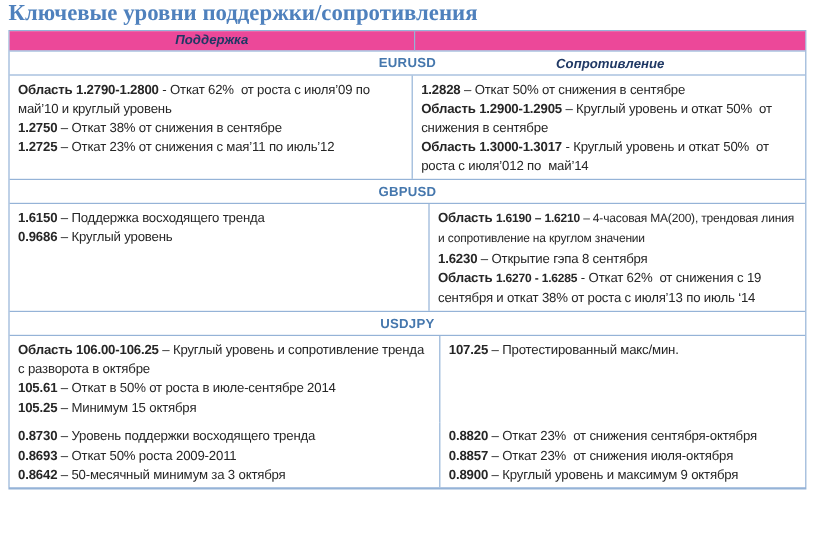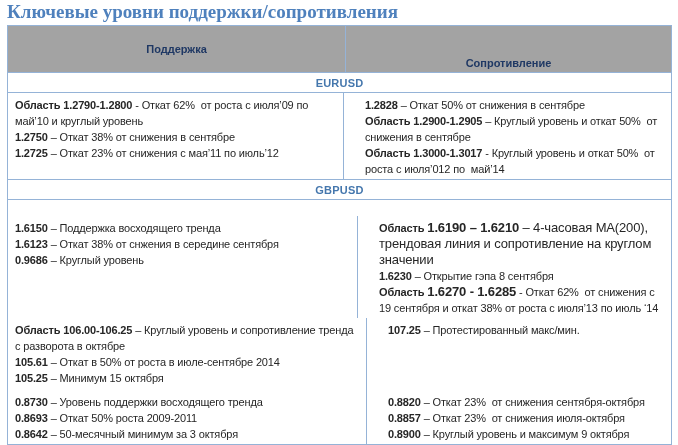--- a/index.html
+++ b/index.html
@@ -19,54 +19,55 @@
     margin: 2px 0 3px 7px;
   }
   .table {
     margin: 0 6px 0 7px;
     border: 1px solid #95B3D7;
     border-bottom-width: 2px;
     background: #ffffff;
   }
   .thead {
     display: flex;
-    background: #a3a3a3;
-    height: 46px;
+    background: #ec4899;
+    height: 16px;
+    font-style: italic;
   }
   .th {
     display: flex; align-items: center; justify-content: center;
     font-size: 11px; font-weight: bold; color: #1F3864;
   }
   .th-support { width: 338px; border-right: 1px solid #95B3D7; }
   .th-resistance { flex: 1; margin-top: 28px; }
   .band {
     height: 21px;
     border-top: 1px solid #95B3D7;
     border-bottom: 1px solid #95B3D7;
     display: flex; align-items: center; justify-content: center;
     font-size: 11px; font-weight: bold; color: #4577AD;
     letter-spacing: 0.2px;
   }
-  .row { display: flex; align-items: stretch; gap: 14px; }
+  .row { display: flex; align-items: stretch; }
   .cell {
     padding: 4px 6px 2px 7px;
     font-size: 11px;
     line-height: 16px;
     color: #262626;
     white-space: pre-wrap;
     letter-spacing: -0.15px;
   }
   .cell.support { border-right: 1px solid #95B3D7; }
   .cell.resistance { flex: 1; }
   .seg.b { font-weight: bold; }
-  .seg.big { font-size: 13px; }
+  .seg.big { font-size: 10px; }
   .line { min-height: 16px; }
   
   .sec-0 .support { width: 336px; } .sec-0 { min-height: 80px; }
-  .sec-1 .support { width: 350px; } .sec-1 { min-height: 84px; margin-top: 16px; }
+  .sec-1 .support { width: 350px; } .sec-1 { min-height: 84px; }
   .sec-2 .support { width: 359px; } .sec-2 { min-height: 72px; }
   .sec-3 .support { width: 359px; } .sec-3 { min-height: 49px; }
 </style>
 </head>
 <body>
 
 <div class="page">
   <h1 class="title">Ключевые уровни поддержки/сопротивления</h1>
   <div class="table">
     <div class="thead">
@@ -78,22 +79,25 @@
           <span class="pair-label">EURUSD</span>
         </div>
         <div class="row sec-0">
           <div class="cell support"><div class="line"><span class="seg b">Область 1.2790-1.2800</span><span class="seg"> - Откат 62%  от роста с июля’09 по  май’10 и круглый уровень</span></div><div class="line"><span class="seg b">1.2750</span><span class="seg"> – Откат 38% от снижения в сентябре</span></div><div class="line"><span class="seg b">1.2725</span><span class="seg"> – Откат 23% от снижения с мая’11 по июль’12</span></div></div>
           <div class="cell resistance"><div class="line"><span class="seg b">1.2828</span><span class="seg"> – Откат 50% от снижения в сентябре</span></div><div class="line"><span class="seg b">Область 1.2900-1.2905</span><span class="seg"> – Круглый уровень и откат 50%  от снижения в сентябре</span></div><div class="line"><span class="seg b">Область 1.3000-1.3017</span><span class="seg"> - Круглый уровень и откат 50%  от роста с июля’012 по  май’14</span></div></div>
         </div>
         <div class="band">
           <span class="pair-label">GBPUSD</span>
         </div>
         <div class="row sec-1">
-          <div class="cell support"><div class="line"><span class="seg b">1.6150</span><span class="seg"> – Поддержка восходящего тренда</span></div><div class="line"><span class="seg b">1.6123</span><span class="seg"> – Откат 38% от снжения в середине сентября</span></div><div class="line"><span class="seg b">0.9686</span><span class="seg"> – Круглый уровень</span></div></div>
+          <div class="cell support"><div class="line"><span class="seg b">1.6150</span><span class="seg"> – Поддержка восходящего тренда</span></div><div class="line"><span class="seg b">0.9686</span><span class="seg"> – Круглый уровень</span></div></div>
           <div class="cell resistance"><div class="line"><span class="seg b">Область </span><span class="seg b big">1.6190 – 1.6210</span><span class="seg big"> – 4-часовая МА(200), трендовая линия и сопротивление на круглом значении</span></div><div class="line"><span class="seg b">1.6230</span><span class="seg"> – Открытие гэпа 8 сентября</span></div><div class="line"><span class="seg b">Область </span><span class="seg b big">1.6270 - 1.6285</span><span class="seg"> - Откат 62%  от снижения с 19 сентября и откат 38% от роста с июля’13 по июль ‘14</span></div></div>
+        </div>
+        <div class="band">
+          <span class="pair-label">USDJPY</span>
         </div>
         <div class="row sec-2">
           <div class="cell support"><div class="line"><span class="seg b">Область 106.00-106.25</span><span class="seg"> – Круглый уровень и сопротивление тренда с разворота в октябре</span></div><div class="line"><span class="seg b">105.61</span><span class="seg"> – Откат в 50% от роста в июле-сентябре 2014</span></div><div class="line"><span class="seg b">105.25</span><span class="seg"> – Минимум 15 октября</span></div></div>
           <div class="cell resistance"><div class="line"><span class="seg b">107.25</span><span class="seg"> – Протестированный макс/мин.</span></div></div>
         </div>
         <div class="row sec-3">
           <div class="cell support"><div class="line"><span class="seg b">0.8730</span><span class="seg"> – Уровень поддержки восходящего тренда</span></div><div class="line"><span class="seg b">0.8693</span><span class="seg"> – Откат 50% роста 2009-2011</span></div><div class="line"><span class="seg b">0.8642</span><span class="seg"> – 50-месячный минимум за 3 октября</span></div></div>
           <div class="cell resistance"><div class="line"><span class="seg b">0.8820</span><span class="seg"> – Откат 23%  от снижения сентября-октября</span></div><div class="line"><span class="seg b">0.8857</span><span class="seg"> – Откат 23%  от снижения июля-октября</span></div><div class="line"><span class="seg b">0.8900</span><span class="seg"> – Круглый уровень и максимум 9 октября</span></div></div>
         </div>
       </div>

